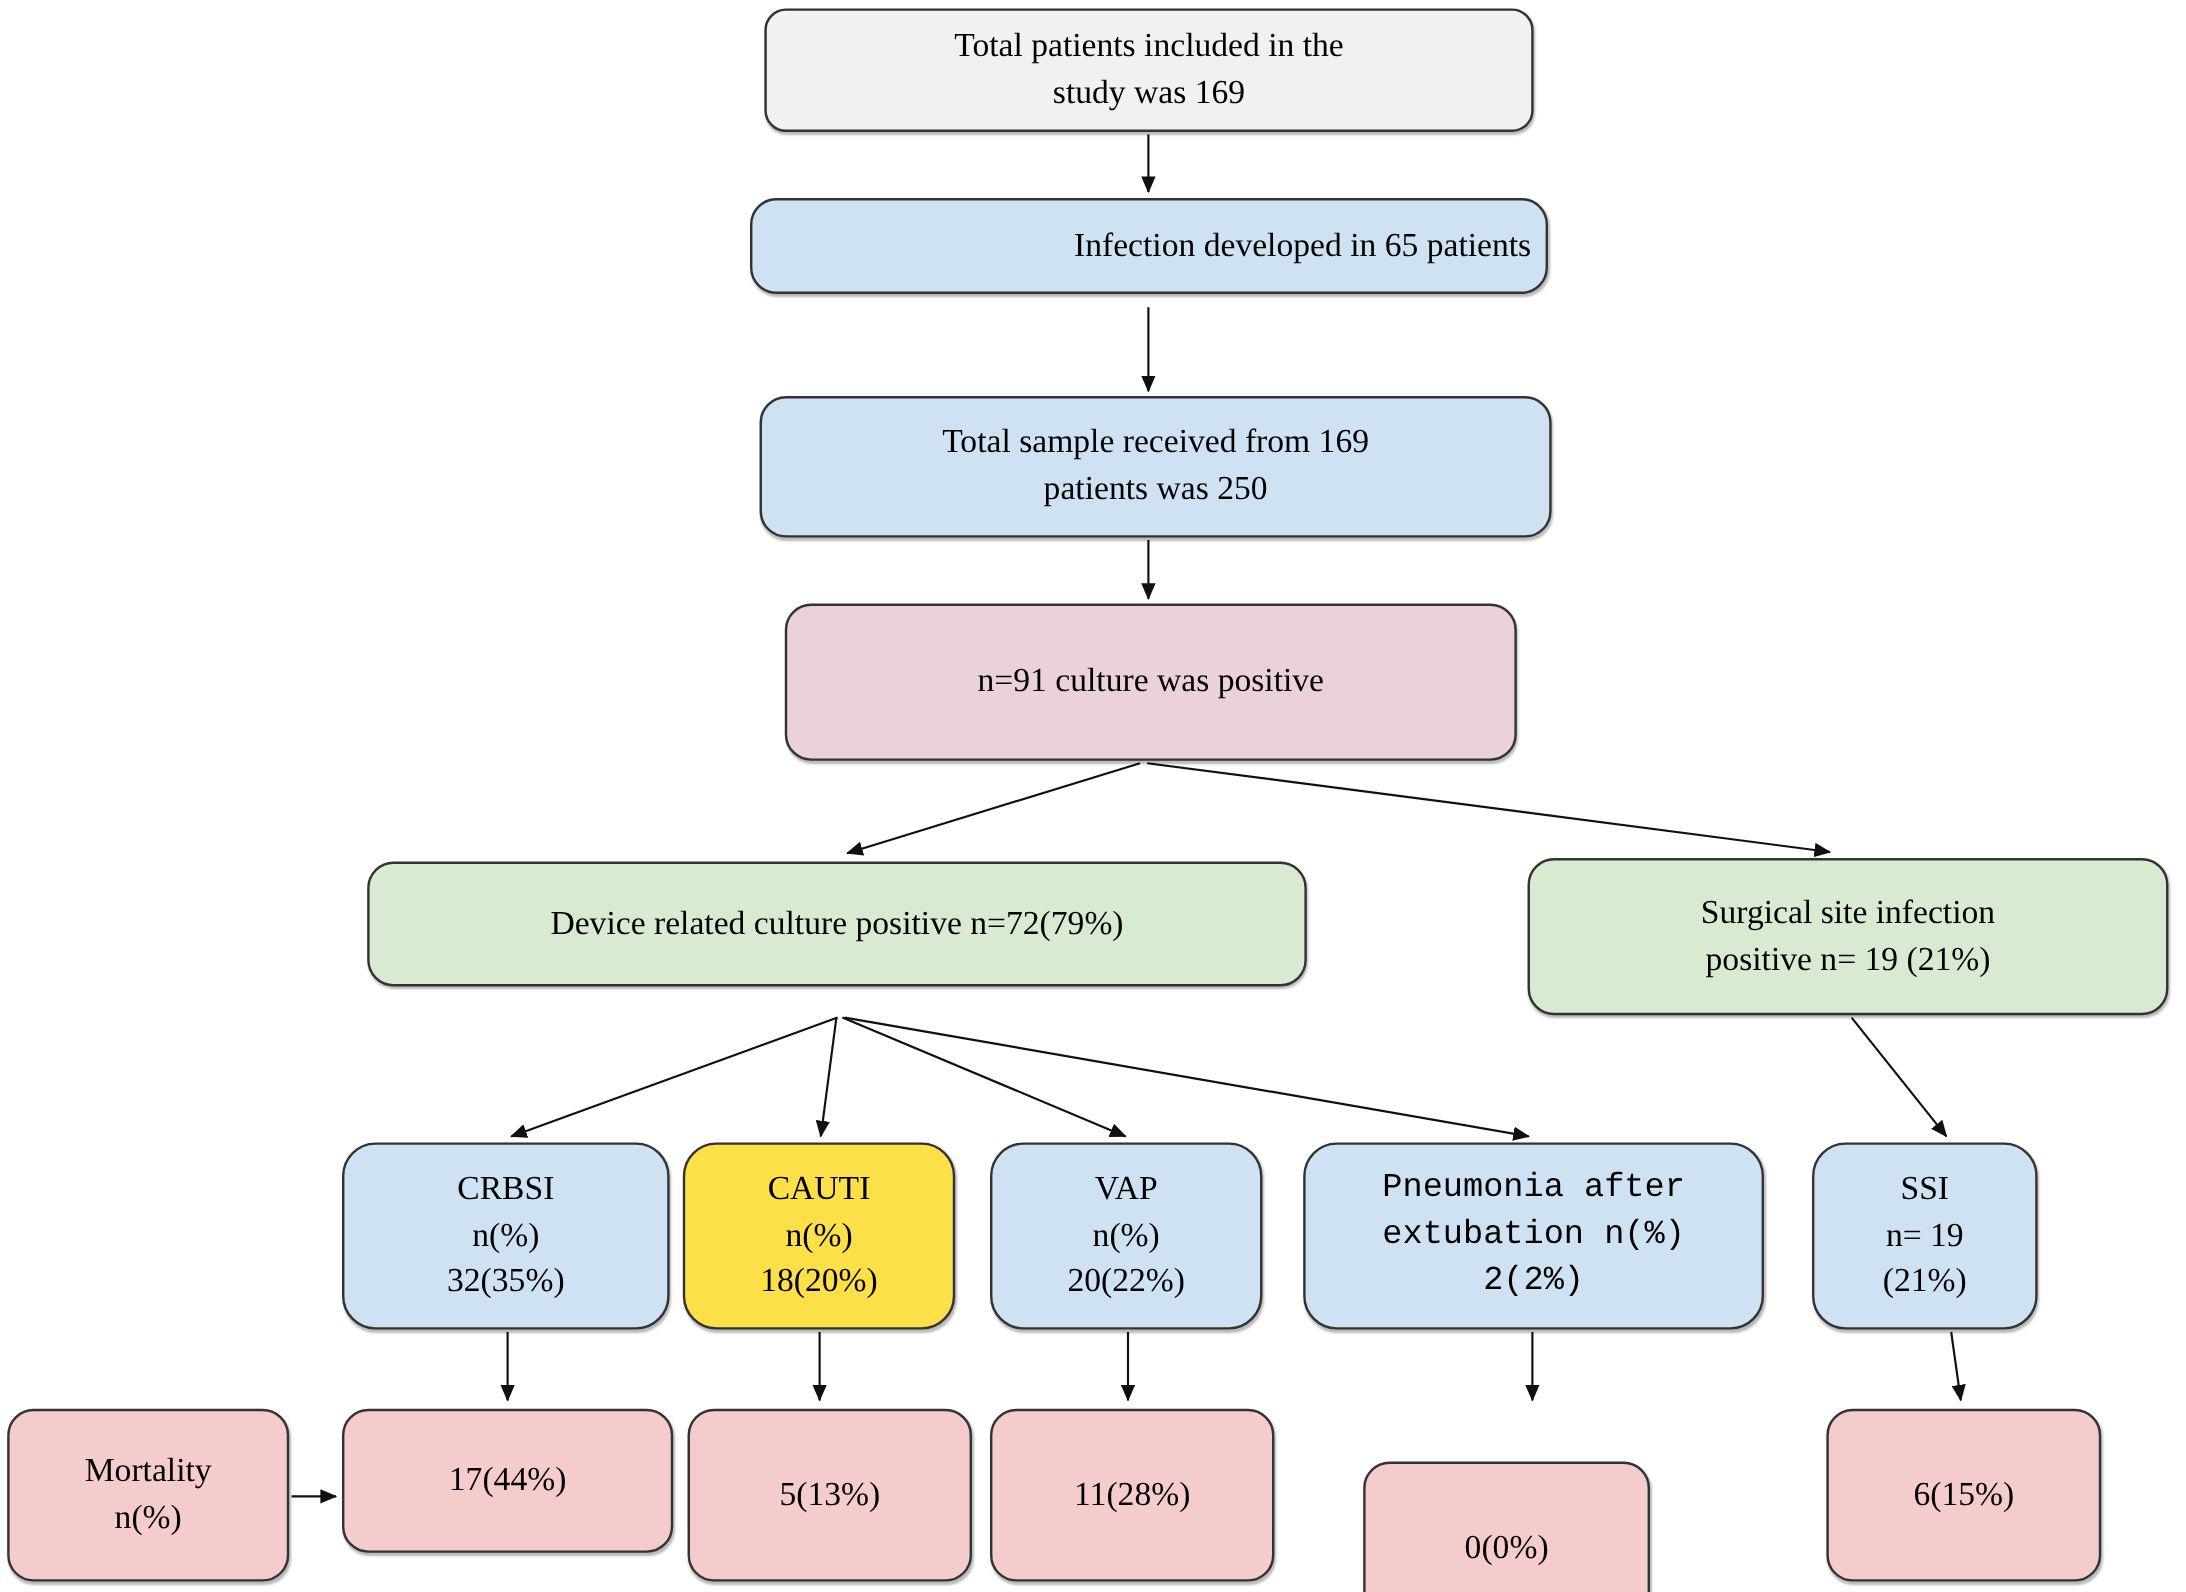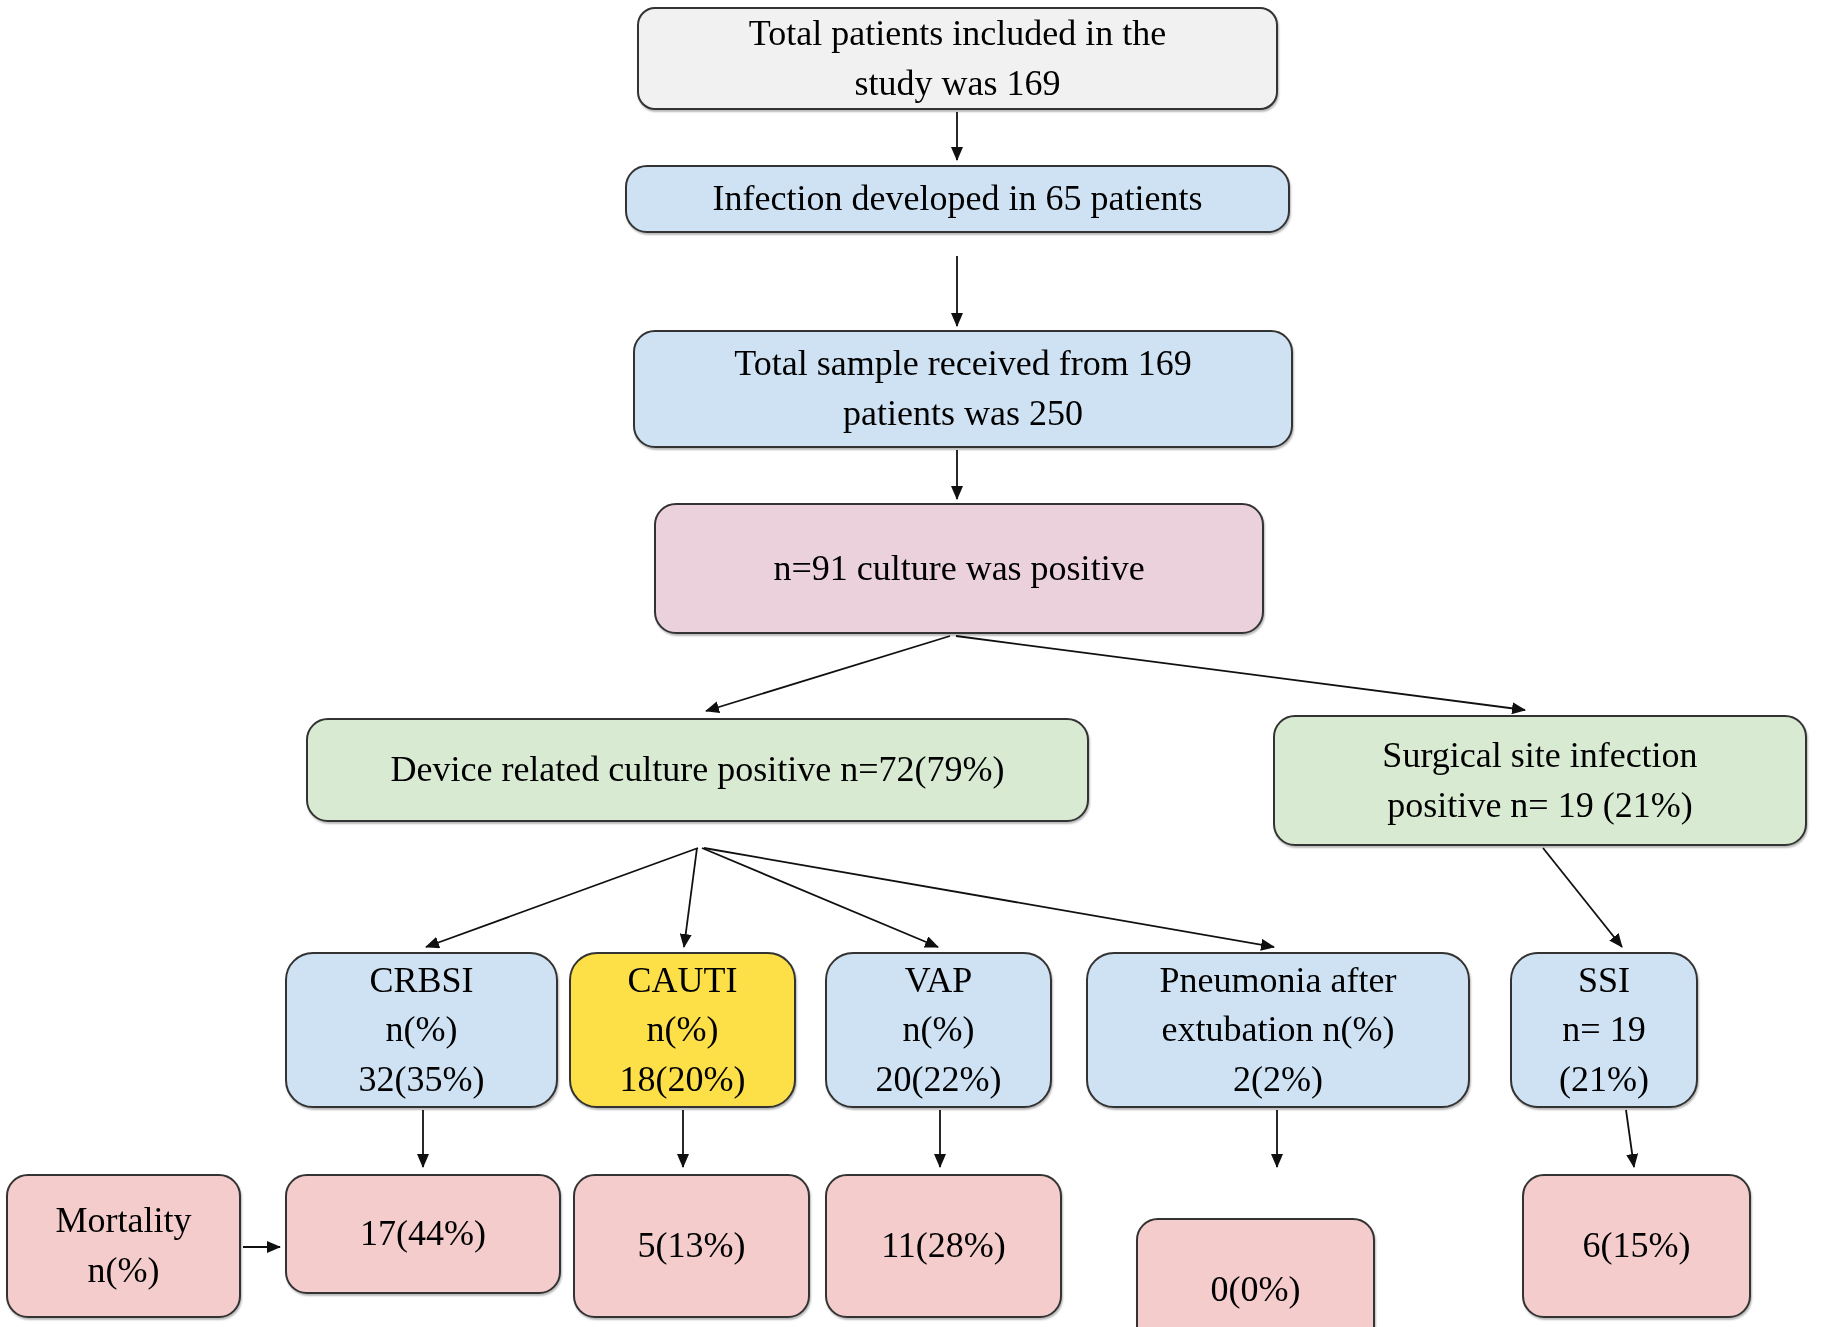--- a/index.html
+++ b/index.html
@@ -19,21 +19,21 @@
   .arrows line { stroke: #101010; stroke-width: 1.8; }
   .box {
     position: absolute;
     box-sizing: border-box;
     border: 2.5px solid #333333;
     border-radius: 22px;
     display: flex;
     align-items: center;
     justify-content: center;
     text-align: center;
-    font-size: 36px;
+    font-size: 28px;
     line-height: 1.38;
     color: #000000;
     padding: 20px 12px;
     box-shadow: 1px 2px 2px rgba(0,0,0,0.28);
   }
   .label { white-space: pre-line; }
 </style>
 </head>
 <body>
 
@@ -61,21 +61,21 @@
     <line x1="1277" y1="1110" x2="1277" y2="1167" marker-end="url(#ah)"></line>
     <line x1="1626" y1="1110" x2="1634" y2="1167" marker-end="url(#ah)"></line>
     <line x1="243" y1="1247" x2="280" y2="1247" marker-end="url(#ah)"></line>
   </svg>
 
   <div class="box" style="left: 637px; top: 7px; width: 641px; height: 103px; border-radius: 18px; background: rgb(241, 241, 241);">
     <span class="label">Total patients included in the
 study was 169</span>
   </div>
 
-  <div class="box" style="left: 625px; top: 165px; width: 665px; height: 68px; background: rgb(207, 226, 243);">
+  <div class="box" style="left: 625px; top: 165px; width: 665px; height: 80px; background: rgb(207, 226, 243); justify-content: flex-end;">
     <span class="label">Infection developed in 65 patients</span>
   </div>
 
   <div class="box" style="left: 633px; top: 330px; width: 660px; height: 118px; background: rgb(207, 226, 243);">
     <span class="label">Total sample received from 169
 patients was 250</span>
   </div>
 
   <div class="box" style="left: 654px; top: 503px; width: 610px; height: 131px; background: rgb(234, 209, 220);">
     <span class="label">n=91 culture was positive</span>
@@ -101,21 +101,21 @@
 n(%)
 18(20%)</span>
   </div>
 
   <div class="box" style="left: 825px; top: 952px; width: 227px; height: 156px; border-radius: 28px; background: rgb(207, 226, 243);">
     <span class="label">VAP
 n(%)
 20(22%)</span>
   </div>
 
-  <div class="box" style="left: 1086px; top: 952px; width: 384px; height: 156px; border-radius: 28px; background: rgb(207, 226, 243);">
+  <div class="box" style="left: 1086px; top: 952px; width: 384px; height: 156px; border-radius: 28px; background: rgb(207, 226, 243); font-family: Liberation Mono, monospace;">
     <span class="label">Pneumonia after
 extubation n(%)
 2(2%)</span>
   </div>
 
   <div class="box" style="left: 1510px; top: 952px; width: 188px; height: 156px; border-radius: 28px; background: rgb(207, 226, 243);">
     <span class="label">SSI
 n= 19
 (21%)</span>
   </div>

